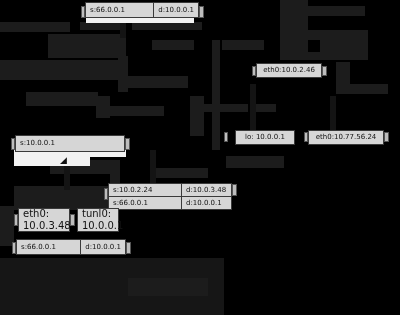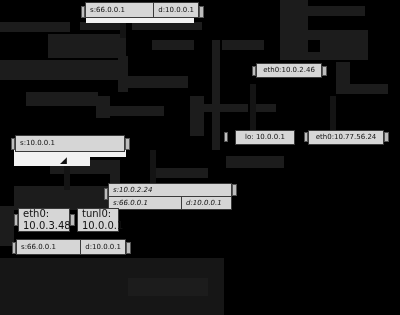--- a/index.html
+++ b/index.html
@@ -17,21 +17,21 @@
   .box{position:absolute;background:#d6d6d6;border:1px solid #3a3a3a;
        box-sizing:border-box;display:flex;align-items:stretch;}
   .box .cell{display:flex;align-items:center;padding:0 4px;
        font-size:7px;color:#111;white-space:nowrap;line-height:1;}
   .box .cell+.cell{border-left:1px solid #3a3a3a;}
   .stack{position:absolute;display:flex;flex-direction:column;
        border:1px solid #3a3a3a;background:#d6d6d6;box-sizing:border-box;}
   .stack .row{display:flex;flex:1;}
   .stack .row+.row{border-top:1px solid #3a3a3a;}
   .stack .cell{display:flex;align-items:center;padding:0 4px;
-       font-size:7px;color:#111;white-space:nowrap;line-height:1;font-style:italic;}
+       font-size:7px;color:#111;white-space:nowrap;line-height:1;}
   .stack .cell+.cell{border-left:1px solid #3a3a3a;}
   .ifbox{position:absolute;background:#d6d6d6;border:1px solid #3a3a3a;
        box-sizing:border-box;display:flex;flex-direction:column;
        justify-content:center;padding:2px 4px;font-size:10px;color:#111;
        line-height:1.25;}
   
   .nub{position:absolute;background:#bdbdbd;border:1px solid #555;
        box-sizing:border-box;}
   .arrow{position:absolute;color:#111;font-size:9px;line-height:1;}
 </style>
@@ -121,20 +121,21 @@
   <div class="box" style="left:15px;top:135px;width:110px;height:17px;">
     <div class="cell" style="width:58px;">s:10.0.0.1</div>
   </div>
   <div class="arrow" style="left:60px;top:156px;">◢</div>
 
   <div class="nub" style="left:104px;top:188px;width:4px;height:12px;"></div>
   <div class="nub" style="left:232px;top:184px;width:5px;height:12px;"></div>
   <div class="stack" style="left:108px;top:183px;width:124px;height:27px;">
     <div class="row">
       <div class="cell" style="width:64px;">s:10.0.2.24</div>
+      <div class="cell" style="flex:1;">d:10.0.3.48</div>
     </div>
     <div class="row">
       <div class="cell" style="width:64px;">s:66.0.0.1</div>
       <div class="cell" style="flex:1;">d:10.0.0.1</div>
     </div>
   </div>
 
   <div class="nub" style="left:14px;top:214px;width:4px;height:12px;"></div>
   <div class="ifbox" style="left:18px;top:208px;width:52px;height:24px;">
     <span>eth0:</span>

